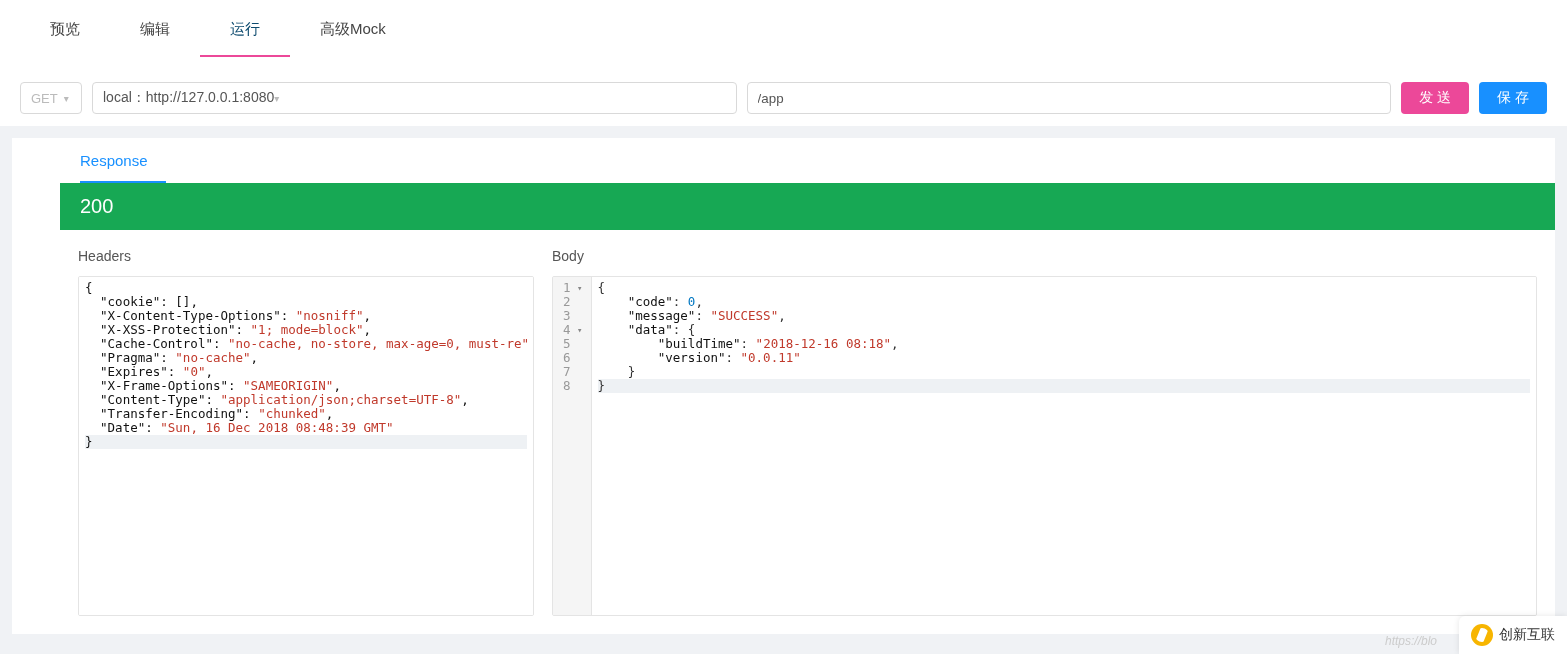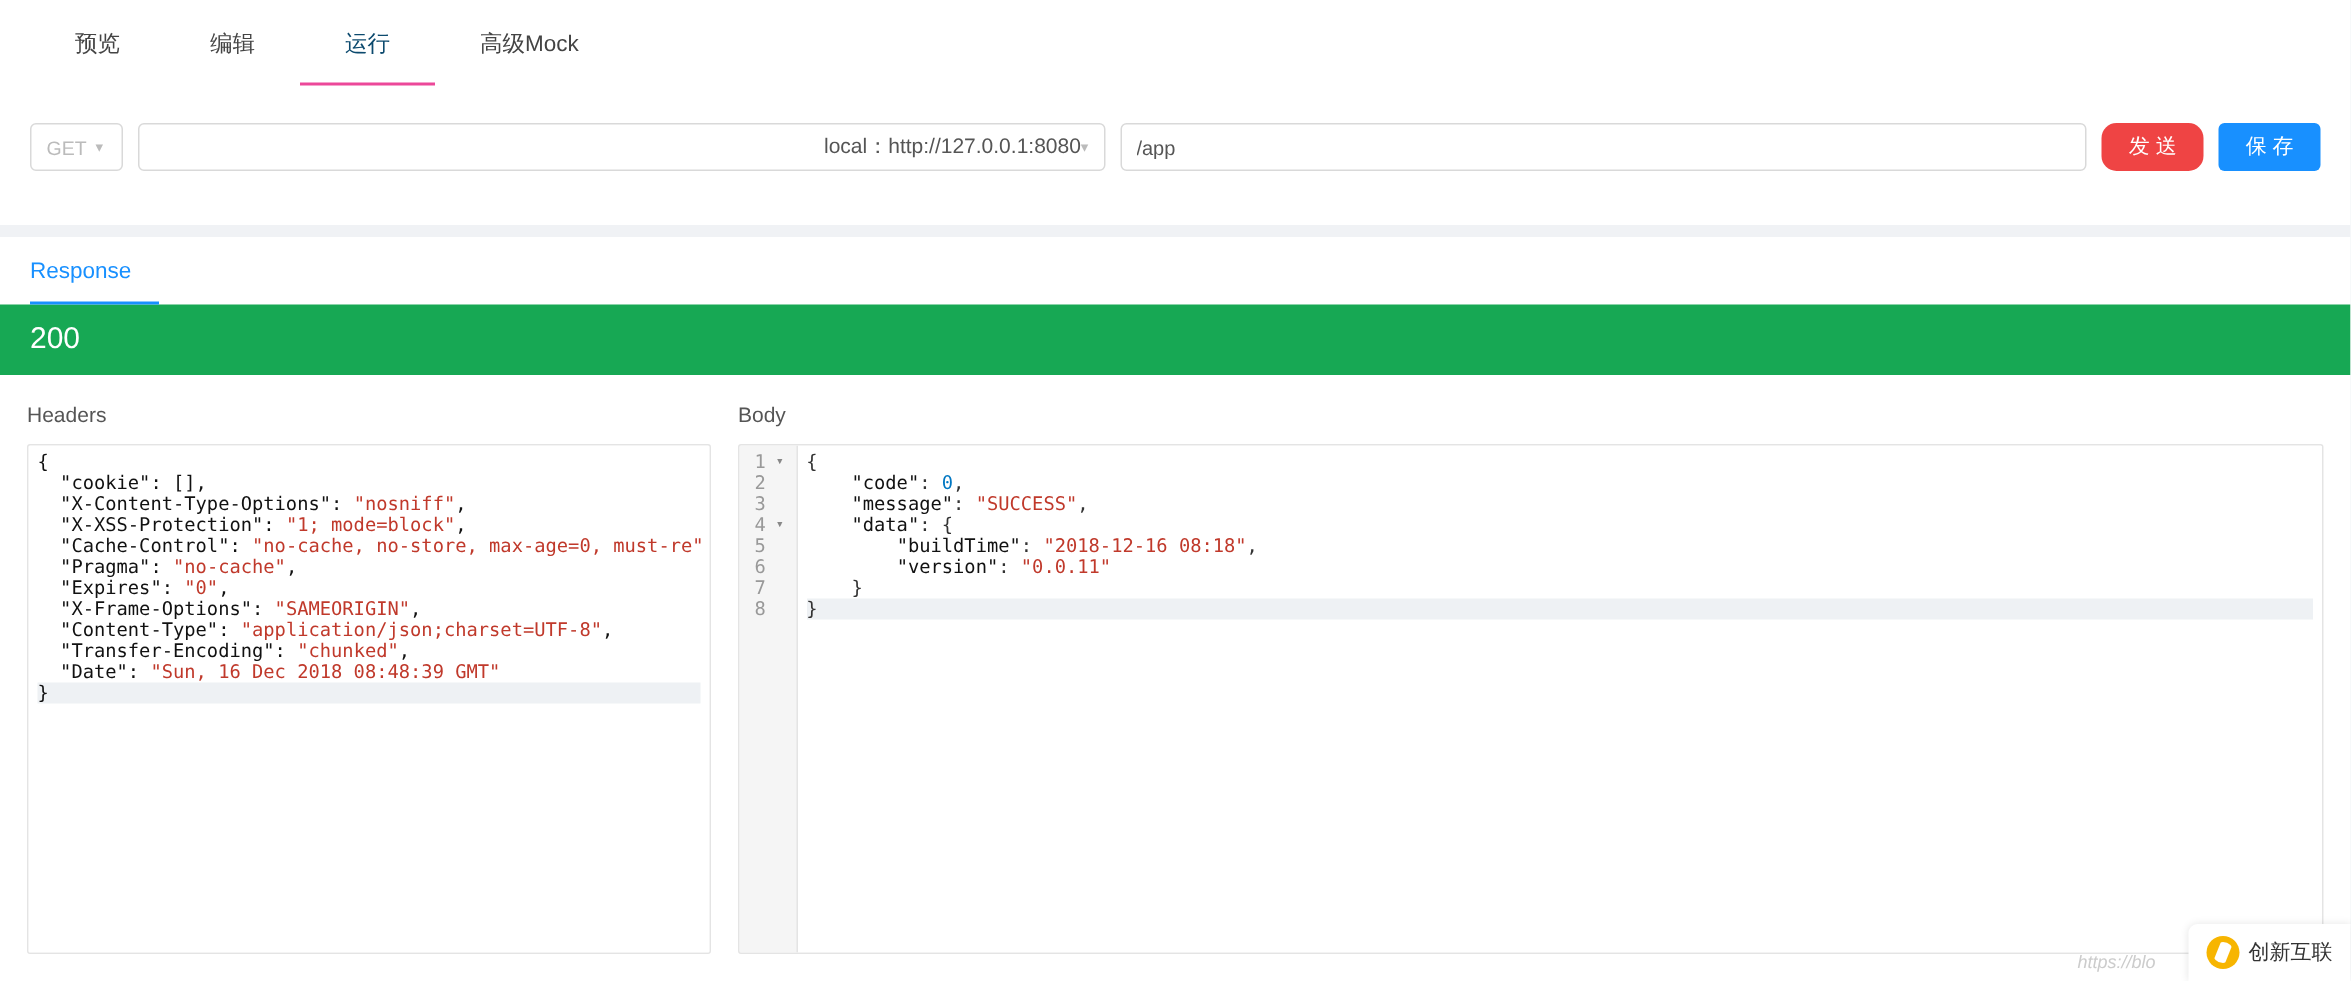--- a/index.html
+++ b/index.html
@@ -29,21 +29,21 @@
   font-size: 15px;
   cursor: pointer;
 }
 .tab.active {
   color: #0c4a6e;
   border-bottom: 2px solid #ec4899;
 }
 .request-row {
   display: flex;
   gap: 10px;
-  padding: 24px 20px 36px 20px;
+  padding: 24px 20px 12px 20px;
   align-items: center;
 }
 .method-select {
   display: flex;
   align-items: center;
   gap: 6px;
   border: 1px solid #d9d9d9;
   border-radius: 4px;
   padding: 6px 10px;
   color: #bbb;
@@ -54,51 +54,51 @@
 .method-select .chev { color: #bbb; font-size: 10px; }
 .url-select {
   flex: 1;
   display: flex;
   align-items: center;
   border: 1px solid #d9d9d9;
   border-radius: 4px;
   height: 32px;
   padding: 0 10px;
   color: #555;
-  justify-content: flex-end;
+  justify-content: flex-start;
 }
 .url-select .chev { color: #bbb; font-size: 10px; }
 .path-input {
   flex: 1;
   border: 1px solid #d9d9d9;
   border-radius: 4px;
   height: 32px;
   padding: 0 10px;
   color: #555;
 }
 .btn {
   height: 32px;
   padding: 0 18px;
   border-radius: 4px;
   border: none;
   cursor: pointer;
   font-size: 14px;
 }
 .btn-send {
-  background: #ef4444;
+  background: #ec4899;
   color: #fff;
-  border-radius: 10px;
 }
 .btn-save {
   background: #1890ff;
   color: #fff;
 }
 .response-card {
   background: #fff;
-  margin: 0;
+  margin: 12px;
+  padding-left: 48px;
 }
 .response-tab-row {
   padding: 0 0 0 20px;
 }
 .response-tab {
   display: inline-block;
   color: #1890ff;
   padding: 14px 18px 12px 0;
   border-bottom: 2px solid #1890ff;
   font-size: 15px;

